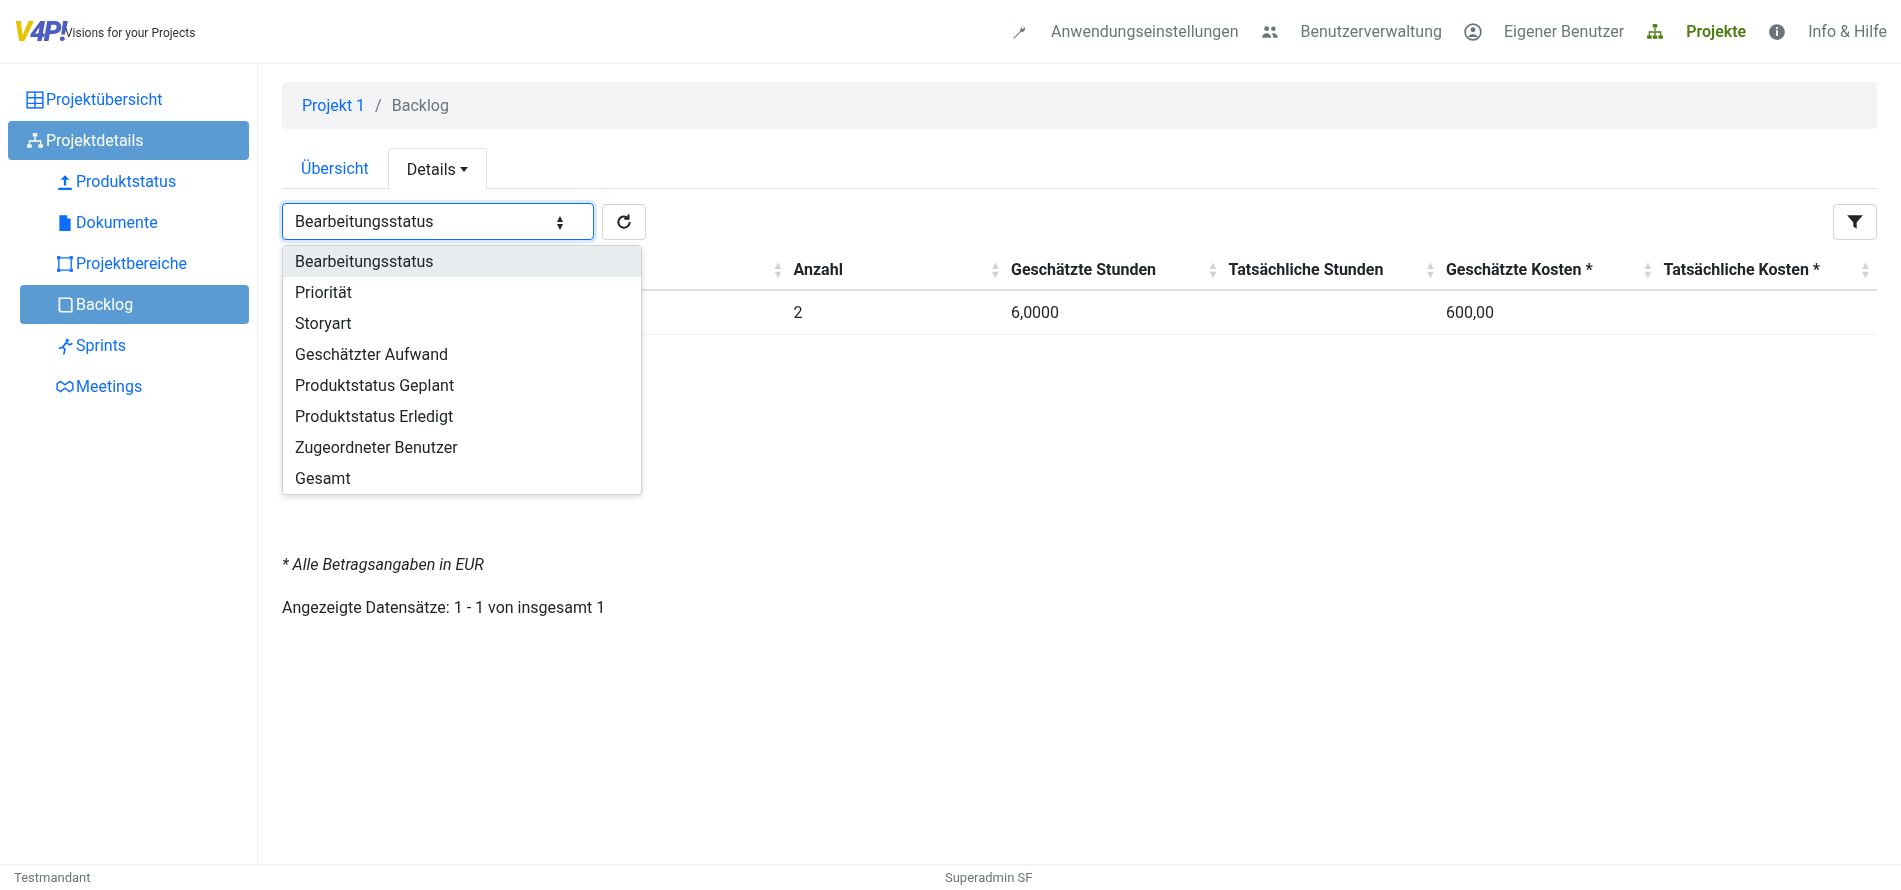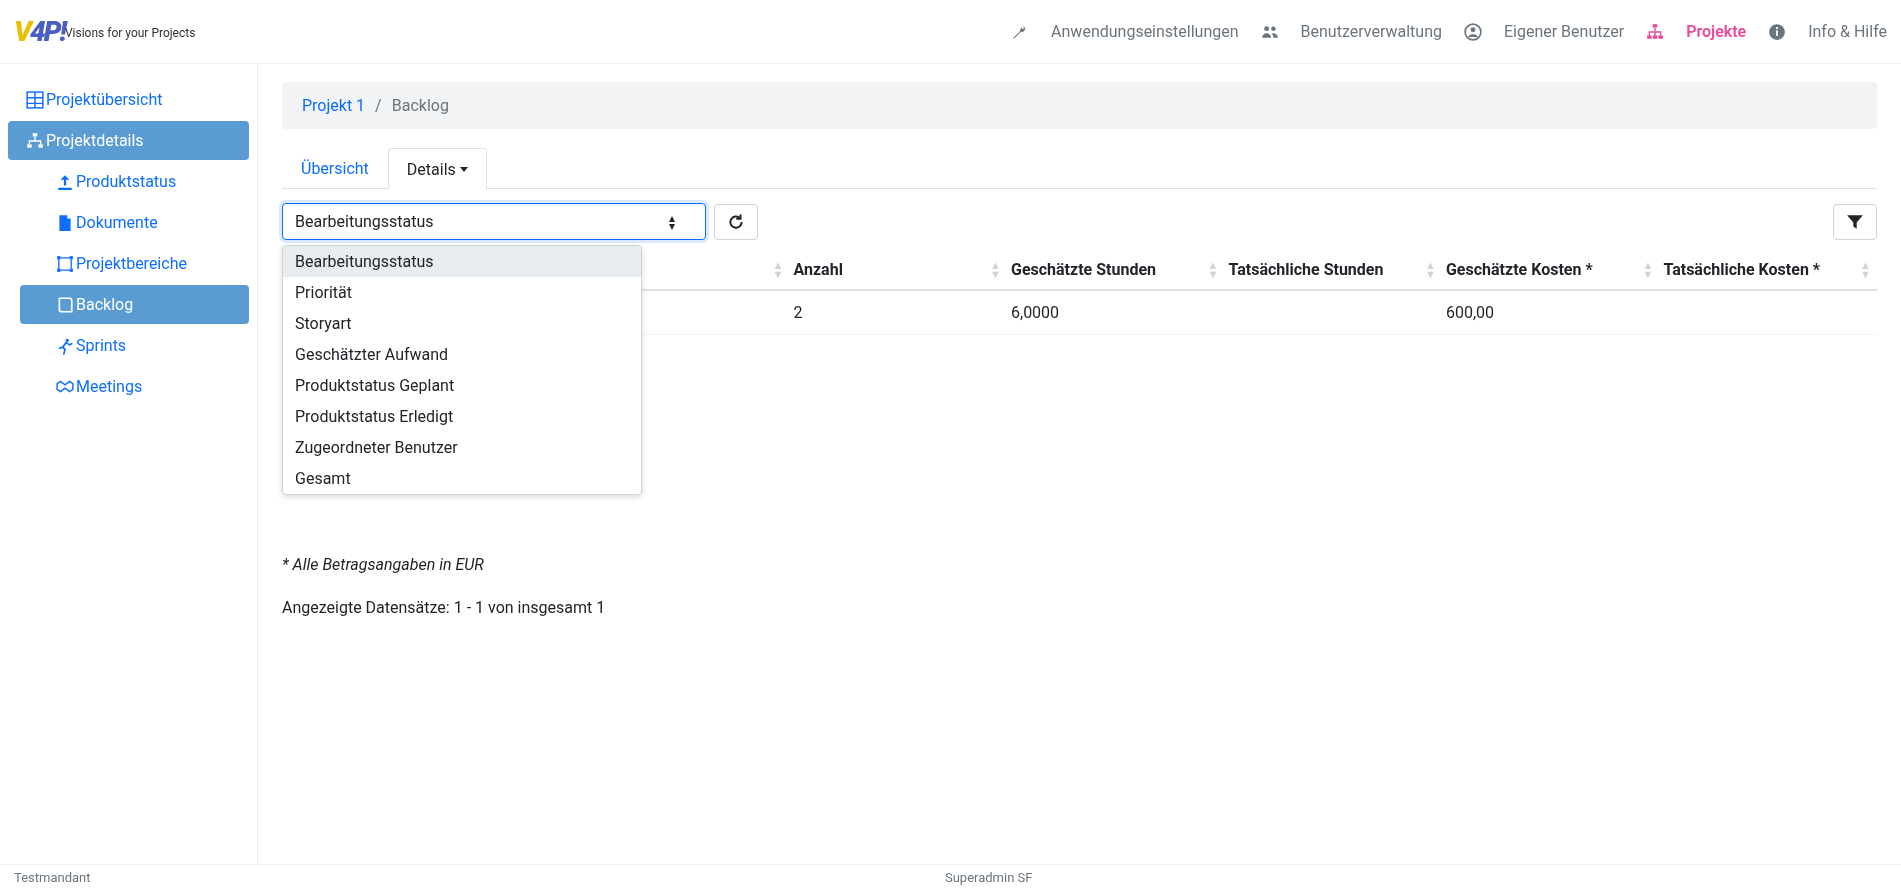--- a/index.html
+++ b/index.html
@@ -44,21 +44,21 @@
     align-items: center;
   }
   .topnav a {
     color: #6c757d;
     text-decoration: none;
     display: inline-flex;
     align-items: center;
     gap: 22px;
     cursor: pointer;
   }
-  .topnav a.active { color: #ec4899; font-weight: 600; }
+  .topnav a.active { color: #4d7c0f; font-weight: 600; }
   .icon { width: 18px; height: 18px; display:inline-block; }
   
   .layout { display: flex; min-height: calc(100vh - 64px - 26px); }
   .sidebar {
     width: 258px;
     border-right: 1px solid #eee;
     padding-top: 14px;
   }
   .sidebar .item {
     display: flex;
@@ -128,21 +128,21 @@
   .filter-row {
     display:flex;
     align-items:center;
     gap:8px;
     margin-top: 14px;
     margin-bottom: 10px;
     position:relative;
   }
   .select-wrap {
     position:relative;
-    width: 424px;
+    width: 312px;
   }
   .select-wrap select, .select-wrap .fake-select {
     width:100%;
     border:1px solid #0d6efd;
     border-radius:4px;
     padding:8px 30px 8px 12px;
     font-size:16px;
     background:#fff;
     box-shadow: 0 0 0 3px rgba(13,110,253,.15);
     outline:none;

